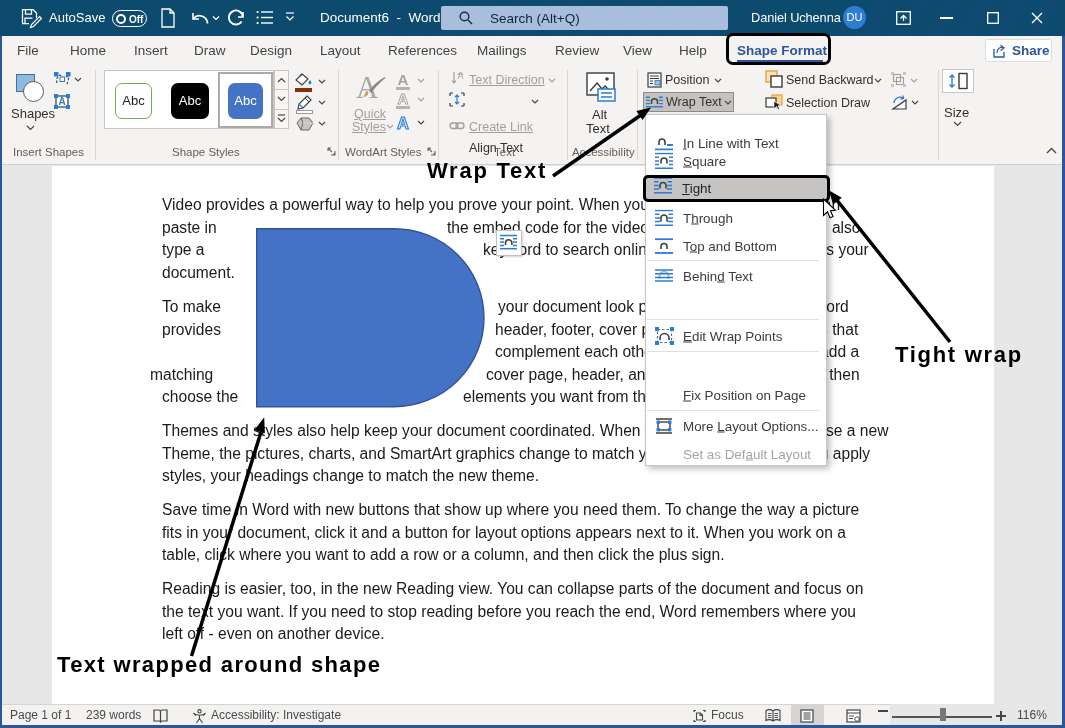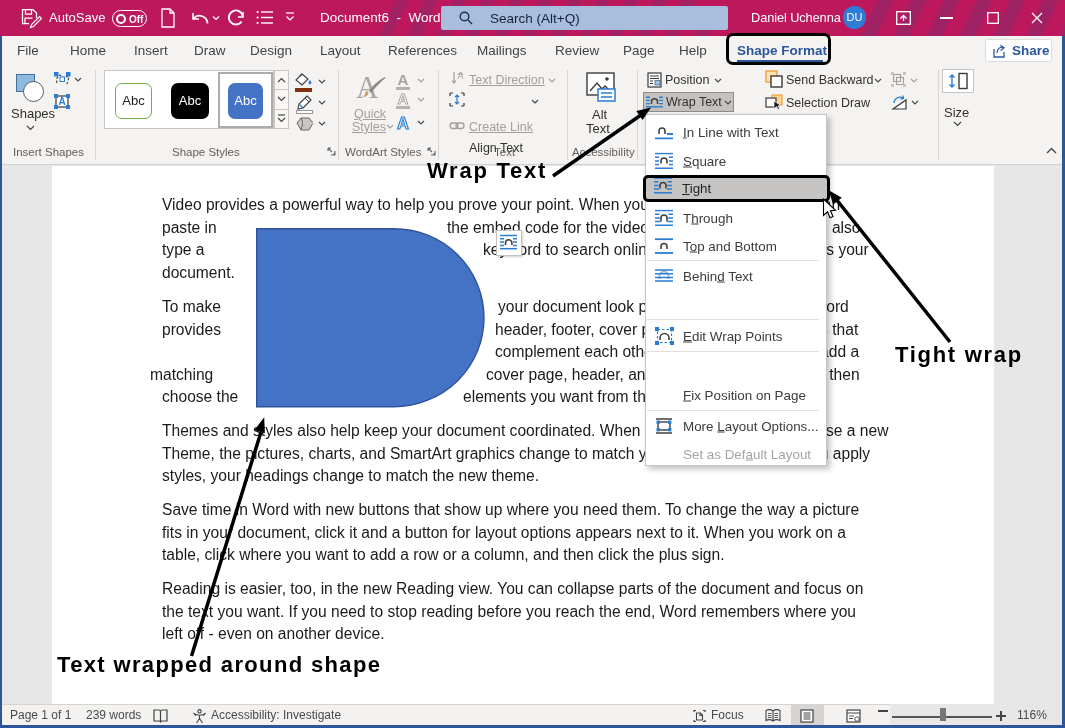--- a/index.html
+++ b/index.html
@@ -1,19 +1,19 @@
 <!DOCTYPE html>
 <html><head>
 <meta charset="utf-8">
 <style>
   html,body{margin:0;padding:0;}
   body{width:1065px;height:728px;overflow:hidden;font-family:"Liberation Sans",sans-serif;position:relative;background:#e7e7e7;}
   .abs{position:absolute;}
   
-  #titlebar{position:absolute;left:0;top:0;width:1065px;height:36px;background:#be185d;color:#fff;}
+  #titlebar{position:absolute;left:0;top:0;width:1065px;height:36px;background:#0c4a6e;color:#fff;}
   #titlebar .txt{position:absolute;font-size:13px;color:#fff;white-space:nowrap;}
   
   #tabrow{position:absolute;left:0;top:36px;width:1065px;height:29px;background:#f4f3f2;}
   .tab{position:absolute;top:0;height:29px;line-height:29px;font-size:13.5px;color:#434343;white-space:nowrap;}
   
   #ribbon{position:absolute;left:0;top:65px;width:1065px;height:100px;background:#f4f3f2;border-bottom:1px solid #d2d0ce;box-sizing:border-box;}
   #ribwrap{position:absolute;left:0;top:-65px;width:1065px;height:165px;}
   .grplabel{position:absolute;font-size:11.5px;color:#605e5c;white-space:nowrap;}
   .gsep{position:absolute;top:70px;width:1px;height:90px;background:#d8d6d4;}
   .riblbl{position:absolute;font-size:12.5px;color:#32312f;white-space:nowrap;}
@@ -123,21 +123,21 @@
   <div id="tabrow">
     <div class="tab" style="left:17px;">File</div>
     <div class="tab" style="left:70px;">Home</div>
     <div class="tab" style="left:134px;">Insert</div>
     <div class="tab" style="left:194px;">Draw</div>
     <div class="tab" style="left:250px;">Design</div>
     <div class="tab" style="left:320px;">Layout</div>
     <div class="tab" style="left:388px;">References</div>
     <div class="tab" style="left:477px;">Mailings</div>
     <div class="tab" style="left:555px;">Review</div>
-    <div class="tab" style="left:623px;">Page</div>
+    <div class="tab" style="left:623px;">View</div>
     <div class="tab" style="left:679px;">Help</div>
     <div class="tab" style="left:737px;color:#2b579a;font-weight:bold;font-size:13.5px;">Shape Format</div>
     <div class="abs" style="left:737px;top:24px;width:86px;height:3px;background:#2b579a;"></div>
 
     <div class="abs" style="left:726px;top:-3.5px;width:105px;height:32px;border:3.5px solid #000;border-radius:7px;box-sizing:border-box;z-index:50;"></div>
 
     <div class="abs" style="left:985px;top:3px;width:67px;height:23px;background:#fff;border:1px solid #dcdcdc;border-radius:3px;box-sizing:border-box;">
       <svg class="abs" style="left:7px;top:4px;" width="15" height="14" viewBox="0 0 15 14">
         <path d="M1 5 v8 h10 v-5" fill="none" stroke="#2b579a" stroke-width="1.3"></path>
         <path d="M4 9 c0-4 3-6 6-6" fill="none" stroke="#2b579a" stroke-width="1.3"></path>
@@ -436,21 +436,21 @@
         <path d="M1 4.8 h4 M14 4.8 h4"></path>
         <path d="M1 8.1 h4 M14 8.1 h4"></path>
         <path d="M1 11.4 h4 M14 11.4 h4"></path>
         <path d="M1 14.7 h17"></path>
       </g>
       <path d="M6.5 11 v-2 a3.2 3.2 0 0 1 6.4 0 v2" fill="none" stroke="#404040" stroke-width="1.6"></path>
     </svg>
   </div>
 
   <div id="menu">
-    <div class="mi" style="top:3px;">
+    <div class="mi" style="top:14px;">
       <svg width="18" height="15" viewBox="0 0 18 15">
         <path d="M4 9.5 v-3 a3 3 0 0 1 6 0 v3" fill="none" stroke="#404040" stroke-width="1.6"></path>
         <path d="M12 9.5 h6" stroke="#2b7cd3" stroke-width="1.8"></path>
         <path d="M0 14 h18" stroke="#2b7cd3" stroke-width="1.8"></path>
       </svg>
       <div class="t"><u>I</u>n Line with Text</div>
     </div>
     <div class="mi" style="top:32px;">
       <svg width="18" height="17" viewBox="0 0 18 17">
         <g stroke="#2b7cd3" stroke-width="1.5">

